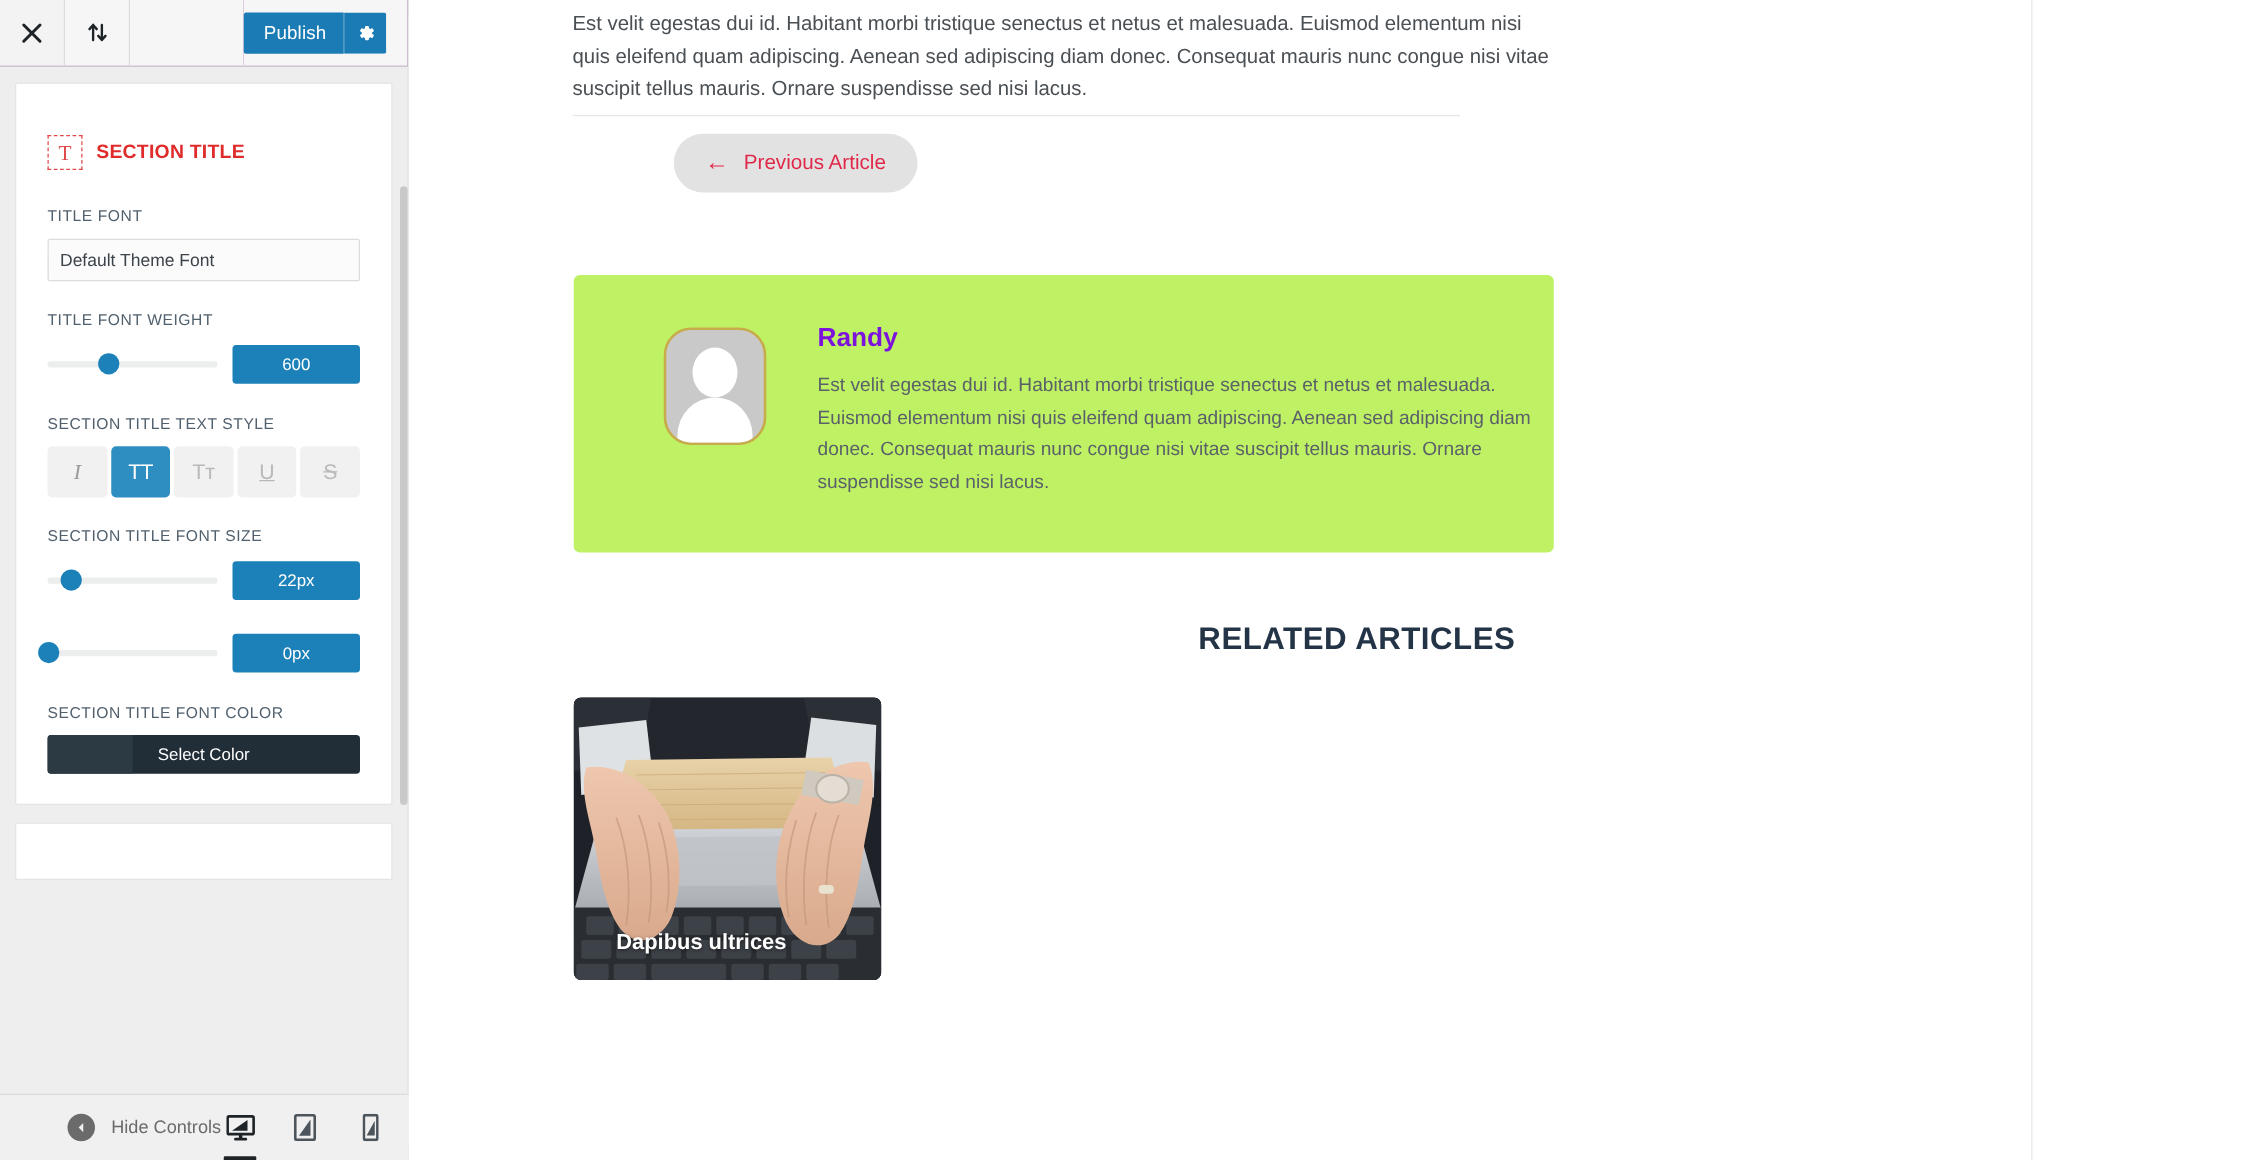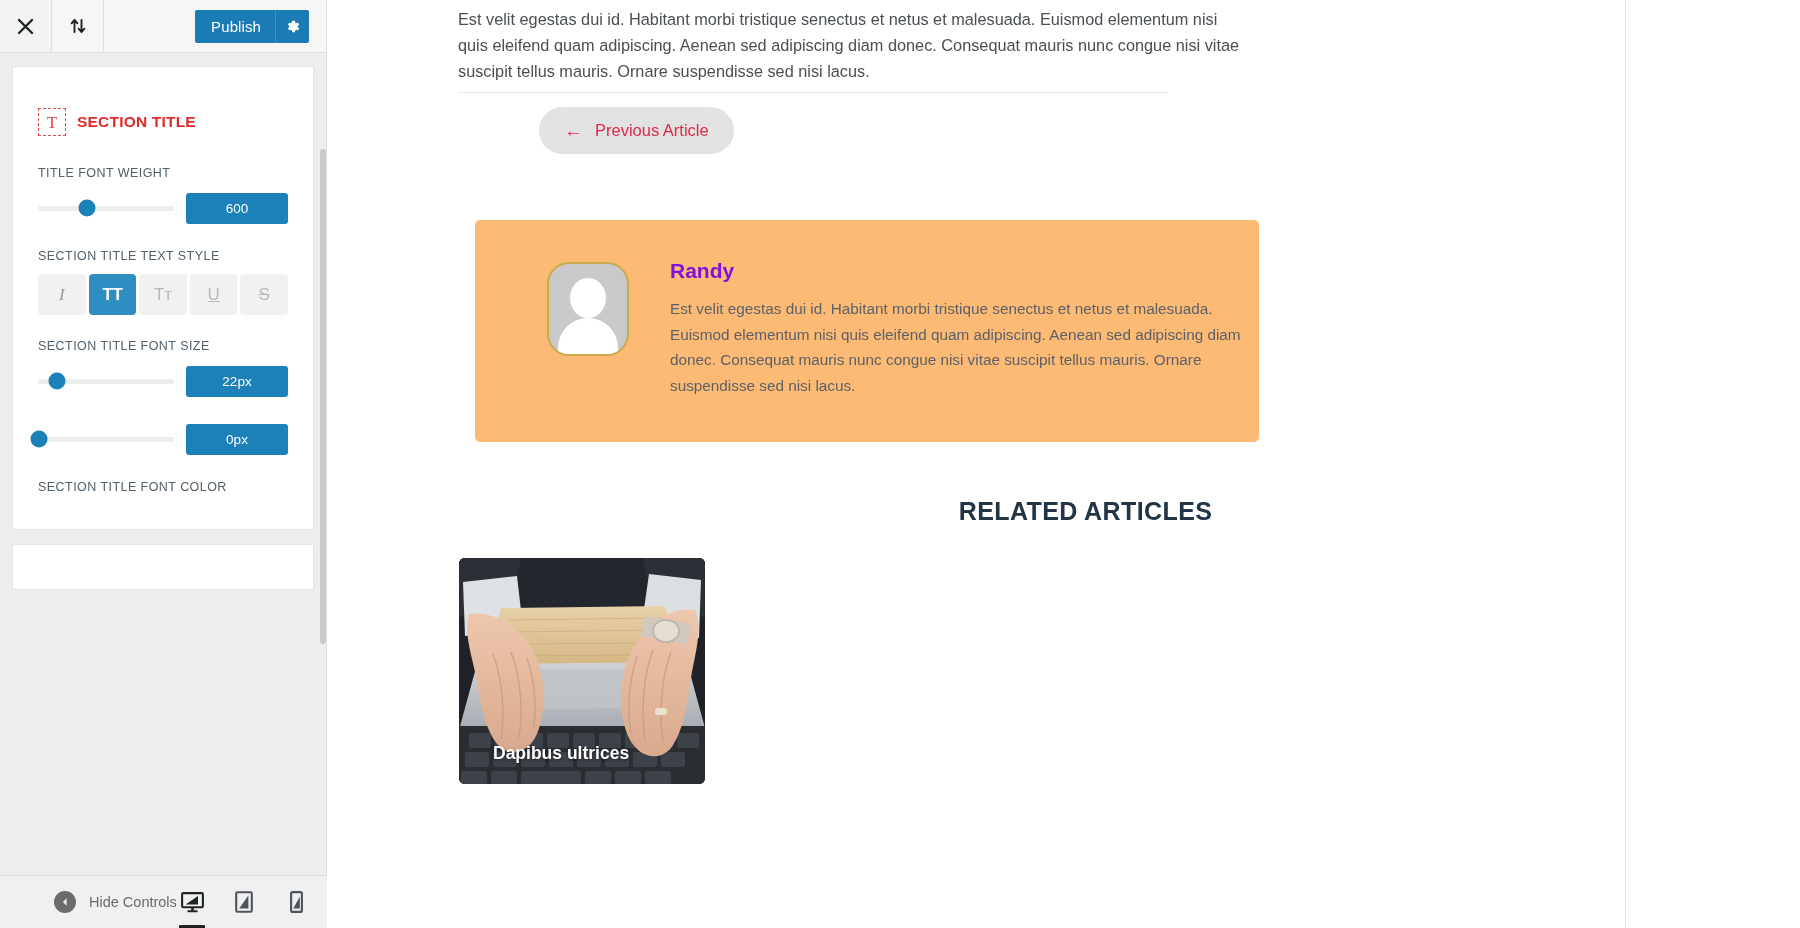--- a/index.html
+++ b/index.html
@@ -90,21 +90,21 @@
 
   
   .style-group { display:flex; gap: 3px; }
   .style-btn {
     width: 48px; height: 41px; background: #f1f1f1; border-radius: 4px;
     display:flex; align-items:center; justify-content:center;
     color:#b9b9b9; font-size: 17px; cursor: pointer; user-select:none;
   }
   .style-btn.italic { font-style: italic; font-family:"Liberation Serif", serif; color:#9a9a9a; }
   .style-btn.active { background: #2e8ec1; color: #fff; font-weight: bold; }
-  .style-btn.tt { font-weight: bold; letter-spacing: -.5px; }
+  .style-btn.tt { font-weight: normal; letter-spacing: -.5px; }
   .style-btn.ul { text-decoration: underline; }
   .style-btn.strike { text-decoration: line-through; }
 
   .color-btn {
     position: relative; width: 250px; height: 31px; border-radius: 3px;
     background: #222e37; color:#fff; display:flex; align-items:center; justify-content:center;
     font-size: 13.5px; cursor: pointer; overflow: hidden;
   }
   .color-swatch {
     position:absolute; left:0; top:0; bottom:0; width: 68px; background:#2c3a44;
@@ -153,22 +153,22 @@
   .prev-article {
     position:absolute; left: 212px; top: 107px;
     background: #e2e2e2; border-radius: 26px;
     height: 47px; padding: 0 25px; display:flex; align-items:center; gap: 12px;
     cursor: pointer;
   }
   .prev-article .arrow { color:#e0294a; font-size: 19px; line-height:1; }
   .prev-article .txt { color:#e0294a; font-size: 16.5px; }
 
   .author-box {
-    position:absolute; left: 148px; top: 220px; width: 784px; height: 222px;
-    background: #fdba74; border-radius: 5px;
+    position:absolute; left: 132px; top: 220px; width: 784px; height: 222px;
+    background: #bef264; border-radius: 5px;
   }
   .avatar {
     position:absolute; left: 72px; top: 42px; width: 82px; height: 94px;
     background: #c9c9c9; border: 2px solid #c8ab4a; border-radius: 22px; overflow:hidden;
   }
   .avatar .head { position:absolute; left: 50%; top: 14px; width: 36px; height: 40px; background:#fff; border-radius: 50%; transform: translateX(-50%); }
   .avatar .body { position:absolute; left: 50%; top: 54px; width: 60px; height: 52px; background:#fff; border-radius: 30px 30px 0 0; transform: translateX(-50%); }
   .author-name {
     position:absolute; left: 195px; top: 39px;
     color: #7d12dd; font-size: 21px; font-weight: bold;
@@ -229,20 +229,24 @@
 
     <div class="cz-scrollarea">
 
       <div class="cz-card">
 
         <div class="cz-section-head">
           <div class="t-icon">T</div>
           <div class="cz-section-title">SECTION TITLE</div>
         </div>
 
+        <div class="ctrl">
+          <label class="ctrl-label">TITLE FONT</label>
+          <div class="select-box">Default Theme Font</div>
+        </div>
 
         <div class="ctrl">
           <label class="ctrl-label">TITLE FONT WEIGHT</label>
           <div class="slider-row">
             <div class="slider-track-wrap">
               <div class="slider-track">
                 <div class="slider-knob" style="left:36%"></div>
               </div>
             </div>
             <div class="slider-value">600</div>
@@ -278,20 +282,24 @@
               <div class="slider-track">
                 <div class="slider-knob" style="left:1%"></div>
               </div>
             </div>
             <div class="slider-value">0px</div>
           </div>
         </div>
 
         <div class="ctrl" style="margin-bottom:0">
           <label class="ctrl-label">SECTION TITLE FONT COLOR</label>
+          <div class="color-btn">
+            <div class="color-swatch"></div>
+            <span>Select Color</span>
+          </div>
         </div>
 
       </div>
 
       <div class="cz-card stub"></div>
     </div>
 
     <div class="cz-scrollbar"></div>
 
     <div class="cz-footer">

